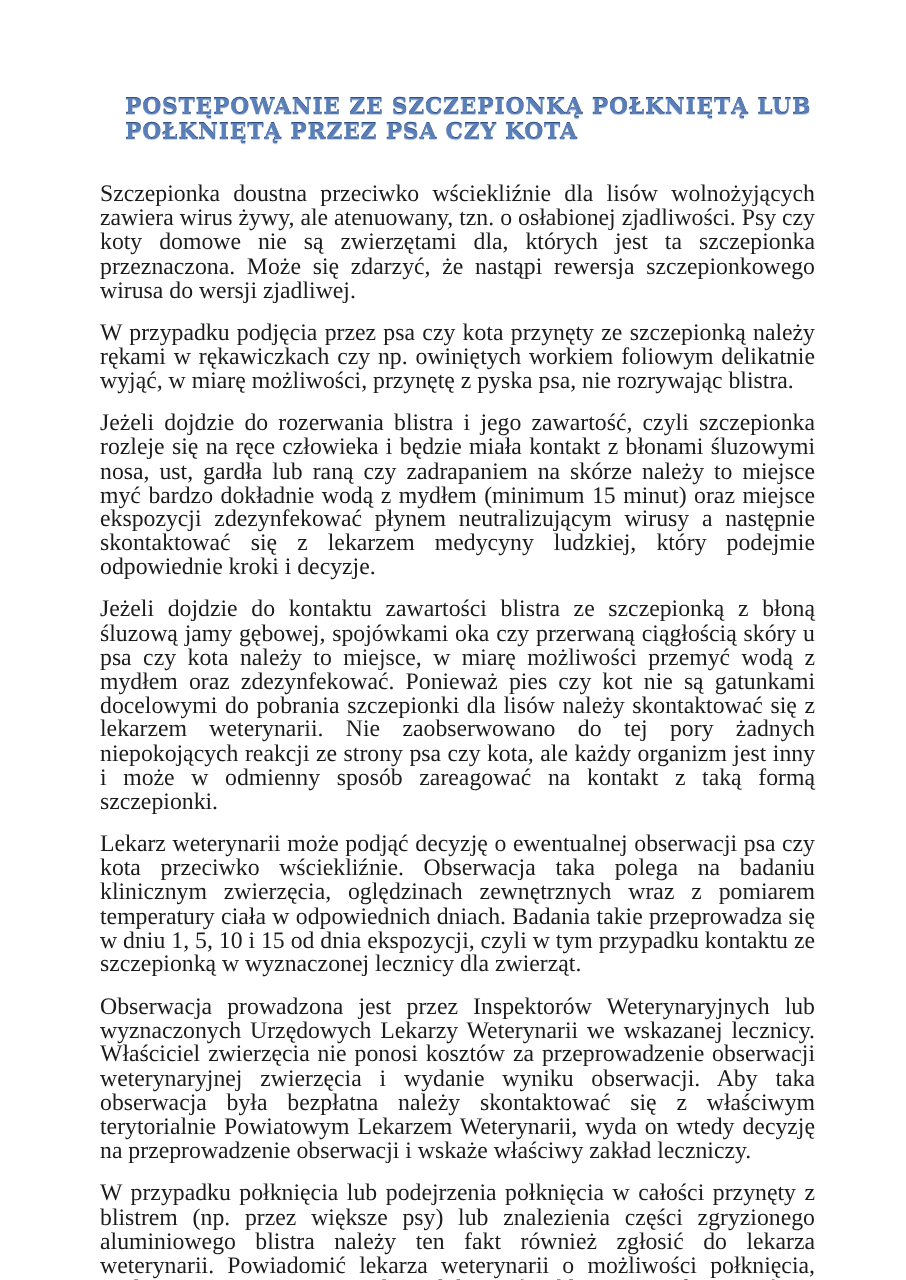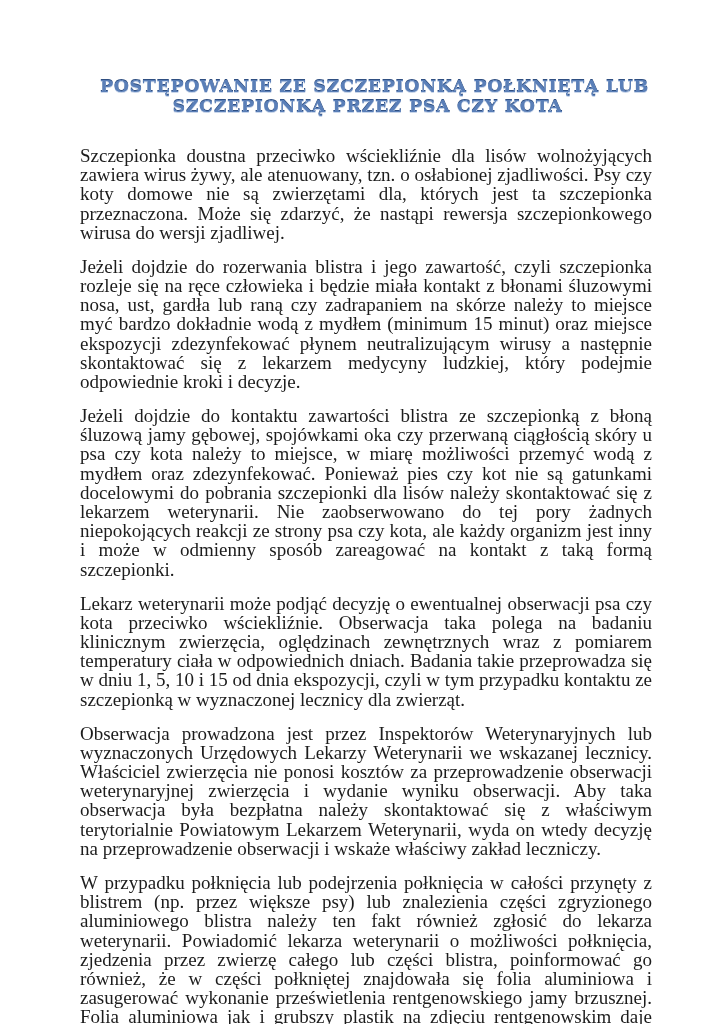--- a/index.html
+++ b/index.html
@@ -2,21 +2,21 @@
 <html><head>
 <meta charset="utf-8">
 <style>
   html, body { margin: 0; padding: 0; background: #ffffff; }
   body { width: 725px; height: 1024px; overflow: hidden; position: relative; }
   .page {
     position: absolute; left: 0; top: 0; width: 725px; height: 1024px; background: #fff;
   }
   .title {
     position: absolute; left: 100px; width: 535px; top: 76px;
-    text-align: center;
+    text-align: left;
     font-family: "DejaVu Serif", serif;
     font-weight: bold;
     font-size: 17.5px;
     line-height: 20px;
     letter-spacing: 0.6px;
     color: #5a7fb8;
     text-shadow: 0 1px 0 #c9d6ea, 0 -1px 0 #2f4f82;
   }
   .title .line { display: block; white-space: nowrap; }
   .body {
@@ -28,23 +28,24 @@
     text-align: justify;
   }
   .body p { margin: 0 0 14.8px 0; }
 </style>
 </head>
 <body>
 
 <div class="page">
   <h1 class="title" style="margin: 0px; color: rgb(90, 127, 184);">
     <span class="line">POSTĘPOWANIE ZE SZCZEPIONKĄ POŁKNIĘTĄ LUB</span>
-    <span class="line">SZCZEPIONKĄ PRZEZ PSA CZY KOTA</span>
+    <span class="line">POŁKNIĘTĄ PRZEZ PSA CZY KOTA</span>
   </h1>
   <div class="body">
     <p>Szczepionka doustna przeciwko wściekliźnie dla lisów wolnożyjących zawiera wirus żywy, ale atenuowany, tzn. o osłabionej zjadliwości. Psy czy koty domowe nie są zwierzętami dla, których jest ta szczepionka przeznaczona. Może się zdarzyć, że nastąpi rewersja szczepionkowego wirusa do wersji zjadliwej.</p>
+    <p>W przypadku podjęcia przez psa czy kota przynęty ze szczepionką należy rękami w rękawiczkach czy np. owiniętych workiem foliowym delikatnie wyjąć, w miarę możliwości, przynętę z pyska psa, nie rozrywając blistra.</p>
     <p>Jeżeli dojdzie do rozerwania blistra i jego zawartość, czyli szczepionka rozleje się na ręce człowieka i będzie miała kontakt z błonami śluzowymi nosa, ust, gardła lub raną czy zadrapaniem na skórze należy to miejsce myć bardzo dokładnie wodą z mydłem (minimum 15 minut) oraz miejsce ekspozycji zdezynfekować płynem neutralizującym wirusy a następnie skontaktować się z lekarzem medycyny ludzkiej, który podejmie odpowiednie kroki i decyzje.</p>
     <p>Jeżeli dojdzie do kontaktu zawartości blistra ze szczepionką z błoną śluzową jamy gębowej, spojówkami oka czy przerwaną ciągłością skóry u psa czy kota należy to miejsce, w miarę możliwości przemyć wodą z mydłem oraz zdezynfekować. Ponieważ pies czy kot nie są gatunkami docelowymi do pobrania szczepionki dla lisów należy skontaktować się z lekarzem weterynarii. Nie zaobserwowano do tej pory żadnych niepokojących reakcji ze strony psa czy kota, ale każdy organizm jest inny i może w odmienny sposób zareagować na kontakt z taką formą szczepionki.</p>
     <p>Lekarz weterynarii może podjąć decyzję o ewentualnej obserwacji psa czy kota przeciwko wściekliźnie. Obserwacja taka polega na badaniu klinicznym zwierzęcia, oględzinach zewnętrznych wraz z pomiarem temperatury ciała w odpowiednich dniach. Badania takie przeprowadza się w dniu 1, 5, 10 i 15 od dnia ekspozycji, czyli w tym przypadku kontaktu ze szczepionką w wyznaczonej lecznicy dla zwierząt.</p>
     <p>Obserwacja prowadzona jest przez Inspektorów Weterynaryjnych lub wyznaczonych Urzędowych Lekarzy Weterynarii we wskazanej lecznicy. Właściciel zwierzęcia nie ponosi kosztów za przeprowadzenie obserwacji weterynaryjnej zwierzęcia i wydanie wyniku obserwacji. Aby taka obserwacja była bezpłatna należy skontaktować się z właściwym terytorialnie Powiatowym Lekarzem Weterynarii, wyda on wtedy decyzję na przeprowadzenie obserwacji i wskaże właściwy zakład leczniczy.</p>
     <p>W przypadku połknięcia lub podejrzenia połknięcia w całości przynęty z blistrem (np. przez większe psy) lub znalezienia części zgryzionego aluminiowego blistra należy ten fakt również zgłosić do lekarza weterynarii. Powiadomić lekarza weterynarii o możliwości połknięcia, zjedzenia przez zwierzę całego lub części blistra, poinformować go również, że w części połkniętej znajdowała się folia aluminiowa i zasugerować wykonanie prześwietlenia rentgenowskiego jamy brzusznej. Folia aluminiowa jak i grubszy plastik na zdjęciu rentgenowskim daje charakterystyczny cień więc powinna być możliwość zobaczenia tego typu ciała obcego.</p>
   </div>
 </div>
 
 </body></html>

